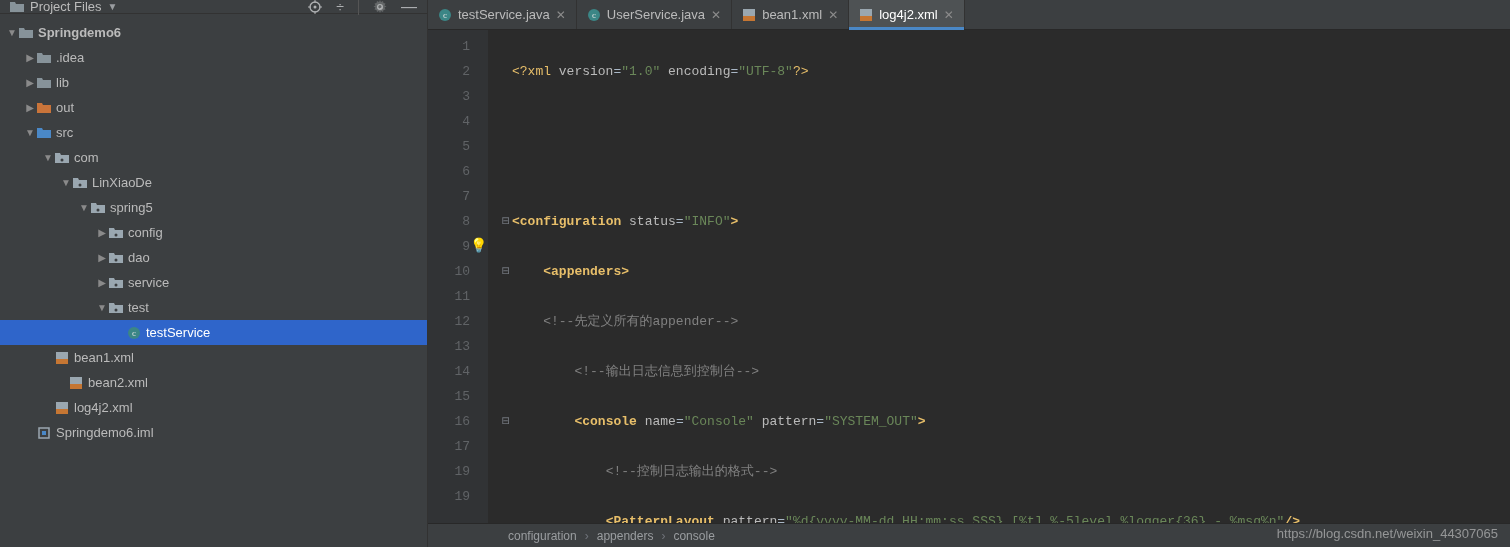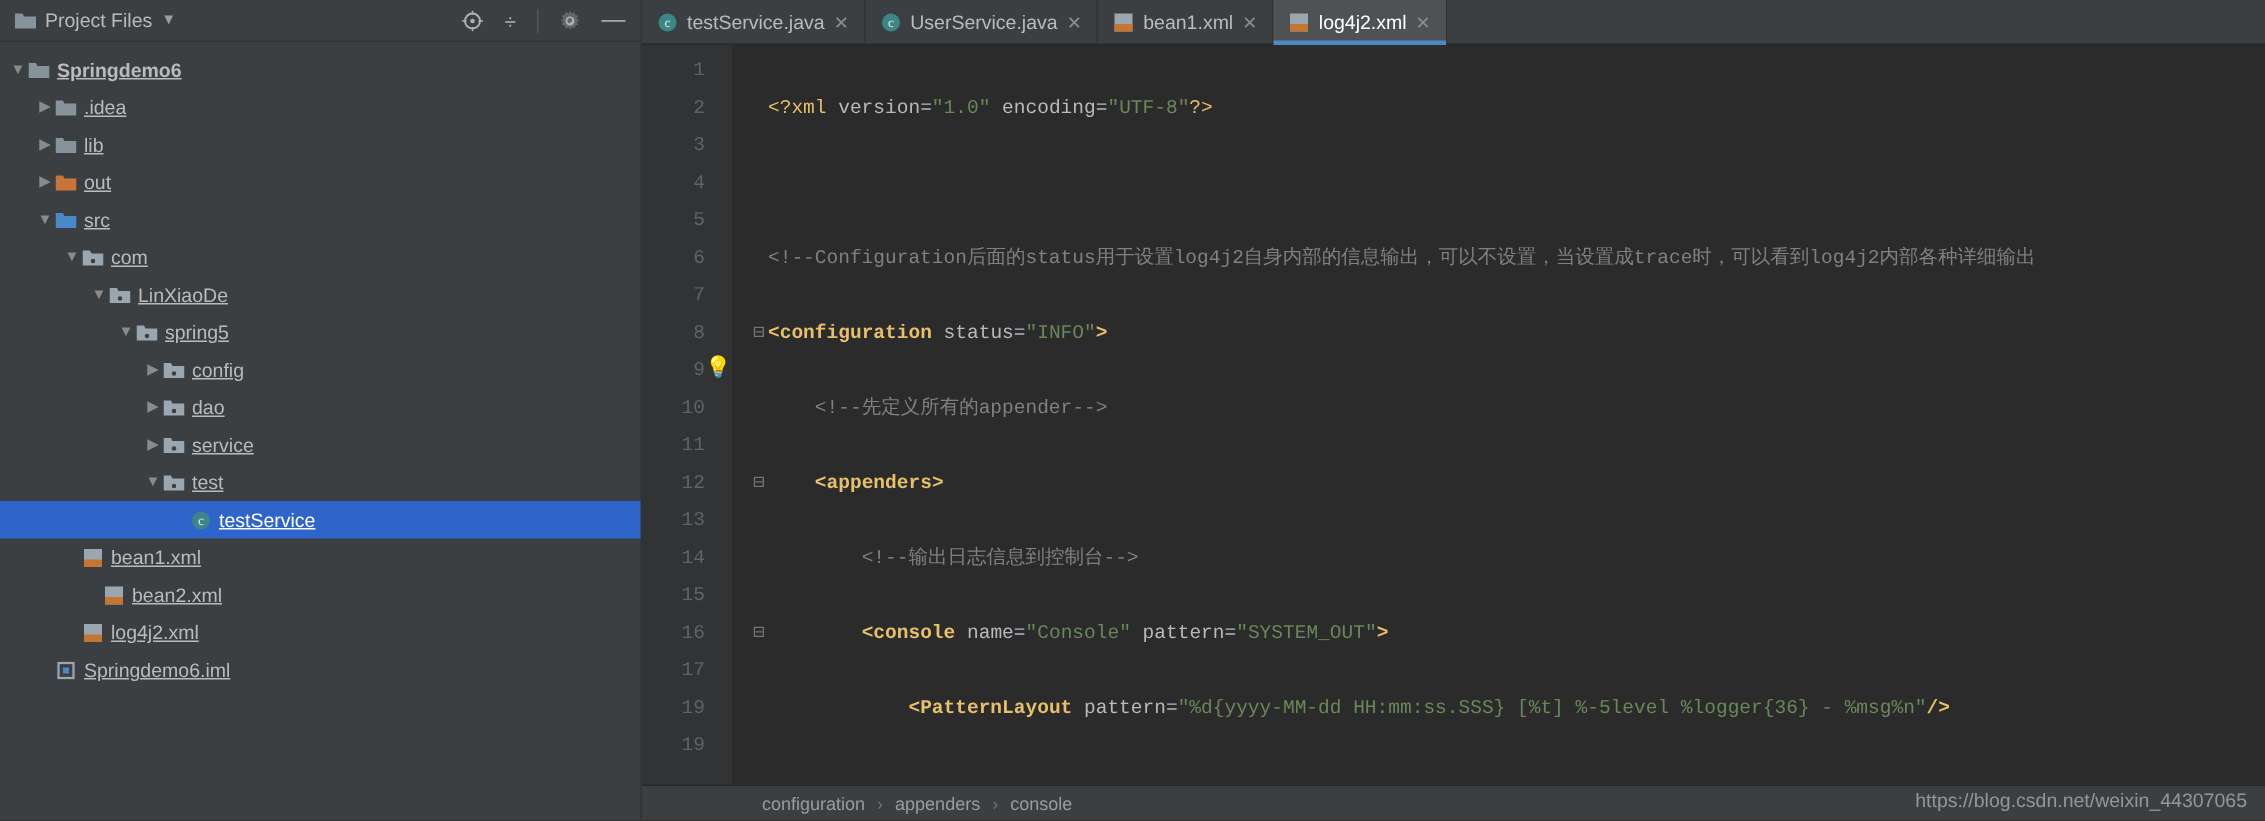--- a/index.html
+++ b/index.html
@@ -16,37 +16,37 @@
   .root { display: flex; height: 100%; }
   
   .sidebar {
     width: 428px;
     background: #3c3f41;
     border-right: 1px solid #323232;
     display: flex;
     flex-direction: column;
   }
   .sidebar-header {
-    height: 28px;
+    height: 14px;
     display: flex;
     align-items: center;
     padding: 0 10px;
     border-bottom: 1px solid #323232;
     background: #3c3f41;
   }
   .sidebar-header-left { display: flex; align-items: center; gap: 6px; flex: 1; }
   .sidebar-header-icons { display: flex; align-items: center; gap: 14px; color: #afb1b3; }
   .sidebar-header-icons .icon { cursor: pointer; }
   .divider-v { width: 1px; height: 16px; background: #555; }
   .tree { padding: 6px 0; font-size: 13px; line-height: 25px; }
   .tree-row { display: flex; align-items: center; height: 25px; white-space: nowrap; overflow: hidden; }
   .tree-row.selected { background: #2f65ca; color: #ffffff; }
   .tree-row .chev { width: 12px; display: inline-flex; justify-content: center; color: #8a8a8a; font-size: 10px; }
   .tree-row .icon { width: 16px; display: inline-flex; justify-content: center; margin-right: 4px; }
-  .tree-row .name { color: #bbbbbb; text-decoration: underline; }
+  .tree-row .name { color: #bbbbbb; }
   .tree-row.selected .name { color: #fff; }
   .tree-row .path { color: #787878; margin-left: 6px; }
   .bold { font-weight: 600; color: #d4d4d4; }
   .folder-icon { color: #87939a; }
   .folder-icon.orange { color: #c87f3b; }
   .folder-icon.blue { color: #4a88c7; }
   .pkg-icon { color: #9aa7b0; }
   .xml-icon { color: #c57633; }
   .class-icon { color: #3b8686; }
   .iml-icon { color: #9aa7b0; }
@@ -406,26 +406,27 @@
         <div>15</div>
         <div>16</div>
         <div>17</div>
         <div>19</div>
         <div>19</div>
       </div>
 
       <div class="code">
 <span class="line"><span class="fold"> </span><span class="c-pi">&lt;?xml </span><span class="c-attr">version</span><span class="c-punct">=</span><span class="c-str">"1.0"</span> <span class="c-attr">encoding</span><span class="c-punct">=</span><span class="c-str">"UTF-8"</span><span class="c-pi">?&gt;</span></span>
 <span class="line"><span class="fold"> </span></span>
-<span class="line"><span class="fold"> </span><span class="c-cmt">&lt;!--Configuration后面的status用于设置log4j2自身内部的信息输出，可以不设置，当设置成trace时，可以看到log4j2内部各种详细输出</span></span>
+<span class="line"><span class="fold"> </span></span>
 <span class="line"><span class="fold">⊟</span><span class="c-tag">&lt;<span>configuration</span></span> <span class="c-attr">status</span><span class="c-punct">=</span><span class="c-str">"INFO"</span><span class="c-tag">&gt;</span></span>
+<span class="line"><span class="fold">⊟</span>    <span class="c-tag">&lt;<span>appenders</span>&gt;</span></span>
 <span class="line"><span class="fold"> </span>    <span class="c-cmt">&lt;!--先定义所有的appender--&gt;</span></span>
-<span class="line"><span class="fold">⊟</span>    <span class="c-tag">&lt;<span>appenders</span>&gt;</span></span>
 <span class="line"><span class="fold"> </span>        <span class="c-cmt">&lt;!--输出日志信息到控制台--&gt;</span></span>
 <span class="line"><span class="fold">⊟</span>        <span class="c-tag">&lt;<span>console</span></span> <span class="c-attr">name</span><span class="c-punct">=</span><span class="c-str">"Console"</span> <span class="c-attr">pattern</span><span class="c-punct">=</span><span class="c-str">"SYSTEM_OUT"</span><span class="c-tag">&gt;</span></span>
+<span class="line"><span class="fold"> </span>            <span class="c-cmt">&lt;!--控制日志输出的格式--&gt;</span></span>
 <span class="line"><span class="fold"> </span>            <span class="c-tag">&lt;<span>PatternLayout</span></span> <span class="c-attr">pattern</span><span class="c-punct">=</span><span class="c-str">"%d{yyyy-MM-dd HH:mm:ss.SSS} [%t] %-5level %logger{36} - %msg%n"</span><span class="c-tag">/&gt;</span></span>
 
 
 
 
 
 
 
 
 

